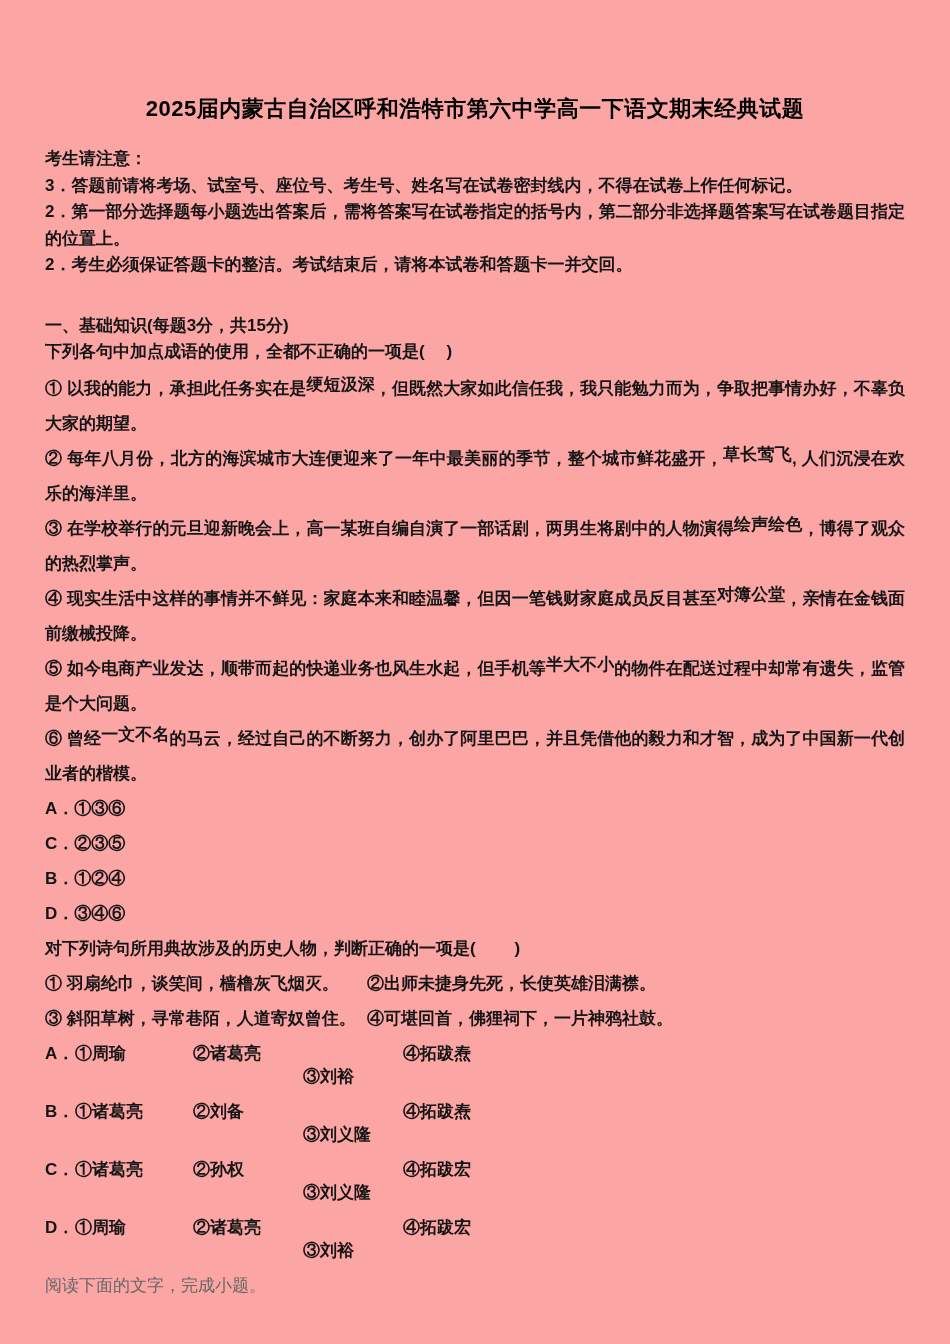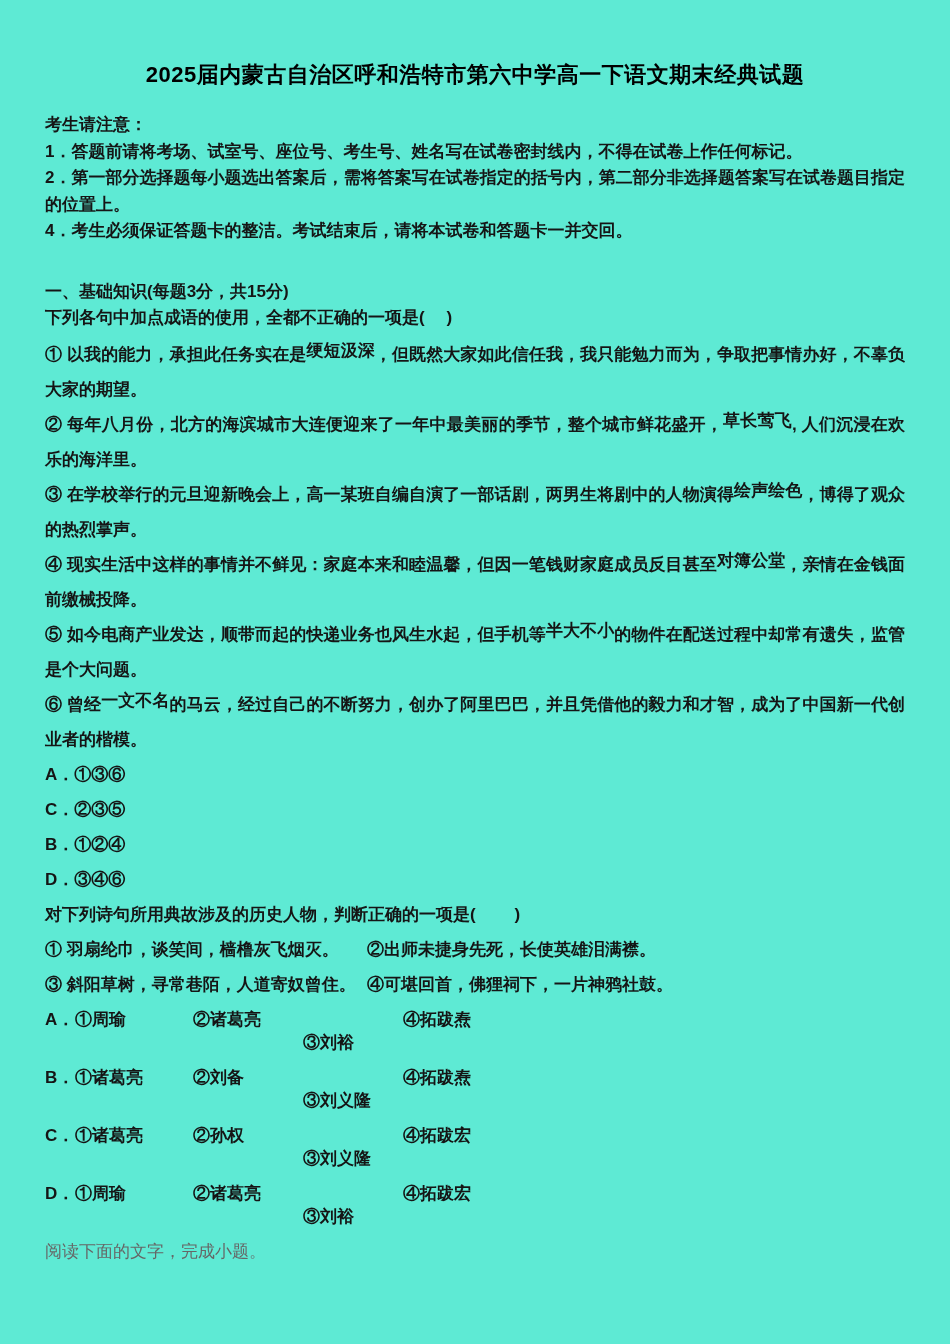--- a/index.html
+++ b/index.html
@@ -1,23 +1,23 @@
 <!DOCTYPE html>
 <html><head>
 <meta charset="utf-8">
 <style>
   html, body { margin: 0; padding: 0; background: #ffffff; }
   .page {
     position: relative;
     width: 950px;
     height: 1344px;
     margin: 0 auto;
-    background: #5eead4;
+    background: #fca5a5;
     box-sizing: border-box;
-    padding: 60px 45px 0 45px;
+    padding: 94px 45px 0 45px;
     font-family: "Liberation Sans", sans-serif;
     color: #151515;
     overflow: hidden;
   }
   .title {
     font-size: 22px;
     font-weight: 700;
     color: #000000;
     text-align: center;
     margin: 0 0 22px 0;
@@ -53,23 +53,23 @@
 </style>
 </head>
 <body>
 
 <div class="page">
 
   <h1 class="title">2025届内蒙古自治区呼和浩特市第六中学高一下语文期末经典试题</h1>
 
   <div class="notice">
     <p>考生请注意：</p>
-    <p>1．答题前请将考场、试室号、座位号、考生号、姓名写在试卷密封线内，不得在试卷上作任何标记。</p>
+    <p>3．答题前请将考场、试室号、座位号、考生号、姓名写在试卷密封线内，不得在试卷上作任何标记。</p>
     <p>2．第一部分选择题每小题选出答案后，需将答案写在试卷指定的括号内，第二部分非选择题答案写在试卷题目指定的位置上。</p>
-    <p>4．考生必须保证答题卡的整洁。考试结束后，请将本试卷和答题卡一并交回。</p>
+    <p>2．考生必须保证答题卡的整洁。考试结束后，请将本试卷和答题卡一并交回。</p>
   </div>
 
   <div class="sec-head">
     <p>一、基础知识(每题3分，共15分)</p>
     <p>下列各句中加点成语的使用，全都不正确的一项是(　 )</p>
   </div>
 
   <div class="main">
 
     <p><span>① 以我的能力，承担此任务实在是</span><span class="idiom">绠短汲深</span><span>，但既然大家如此信任我，我只能勉力而为，争取把事情办好，不辜负大家的期望。</span></p>

